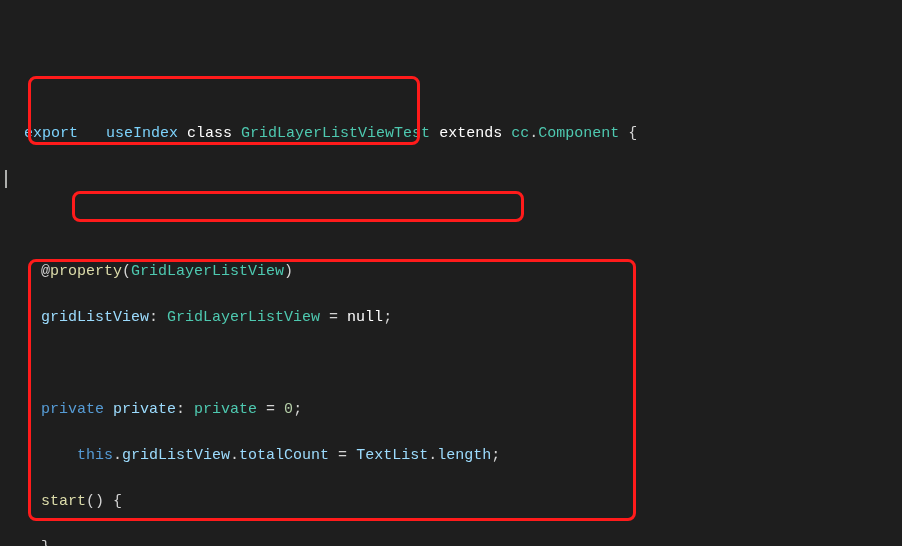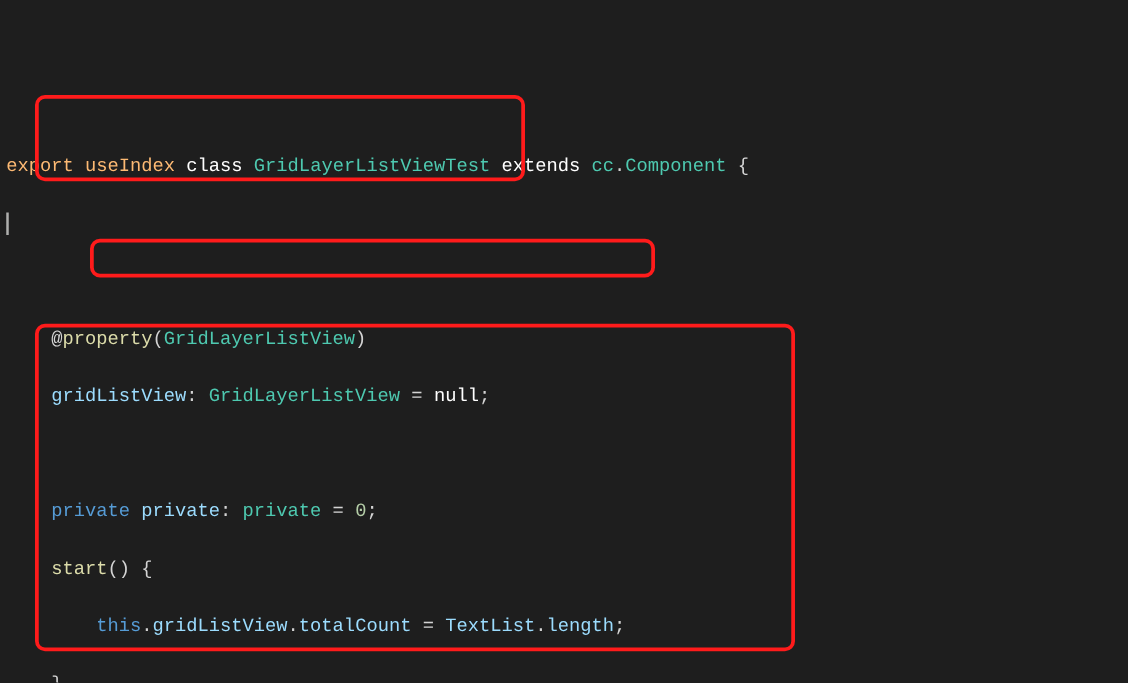--- a/index.html
+++ b/index.html
@@ -20,21 +20,21 @@
   .cursor {
     display: inline-block;
     width: 2px;
     height: 18px;
     background: #aeafad;
     vertical-align: text-bottom;
     margin-right: -2px;
   }
 
   
-  .kw-export   { color: #fdba74; } 
+  .kw-export   { color: #7dd3fc; margin-left: 19px; } 
   .kw-blue     { color: #ffffff; } 
   .kw-this     { color: #569cd6; }
   .classname   { color: #4ec9b0; text-align: center; }
   .func        { color: #dcdcaa; }
   .ident       { color: #9cdcfe; }
   .num         { color: #b5cea8; }
   .punct       { color: #d4d4d4; }
   .priv        { color: #569cd6; text-align: right; }
 
   .redbox {
@@ -50,22 +50,22 @@
 
 
 <div>
 <span class="line"><span class="kw-export">export</span> <span class="kw-export">useIndex</span> <span class="kw-blue">class</span> <span class="classname">GridLayerListViewTest</span> <span class="kw-blue">extends</span> <span class="classname">cc</span><span class="punct">.</span><span class="classname">Component</span><span class="punct"> {</span></span>
 <span class="line"><span class="cursor"></span></span>
 <span class="line"> </span>
 <span class="line">    <span class="punct">@</span><span class="func">property</span><span class="punct">(</span><span class="classname">GridLayerListView</span><span class="punct">)</span></span>
 <span class="line">    <span class="ident">gridListView</span><span class="punct">: </span><span class="classname">GridLayerListView</span><span class="punct"> = </span><span class="kw-blue">null</span><span class="punct">;</span></span>
 <span class="line"> </span>
 <span class="line">    <span class="priv">private</span> <span class="ident">private</span><span class="punct">: </span><span class="classname">private</span><span class="punct"> = </span><span class="num">0</span><span class="punct">;</span></span>
+<span class="line">        <span class="kw-this">this</span><span class="punct">.</span><span class="ident">gridListView</span><span class="punct">.</span><span class="ident">totalCount</span><span class="punct"> = </span><span class="ident">TextList</span><span class="punct">.</span><span class="ident">length</span><span class="punct">;</span></span>
 <span class="line">    <span class="func">start</span><span class="punct">() {</span></span>
-<span class="line">        <span class="kw-this">this</span><span class="punct">.</span><span class="ident">gridListView</span><span class="punct">.</span><span class="ident">totalCount</span><span class="punct"> = </span><span class="ident">TextList</span><span class="punct">.</span><span class="ident">length</span><span class="punct">;</span></span>
 <span class="line">    <span class="punct">}</span></span>
 
 
 
 
 
 
 
 
 

